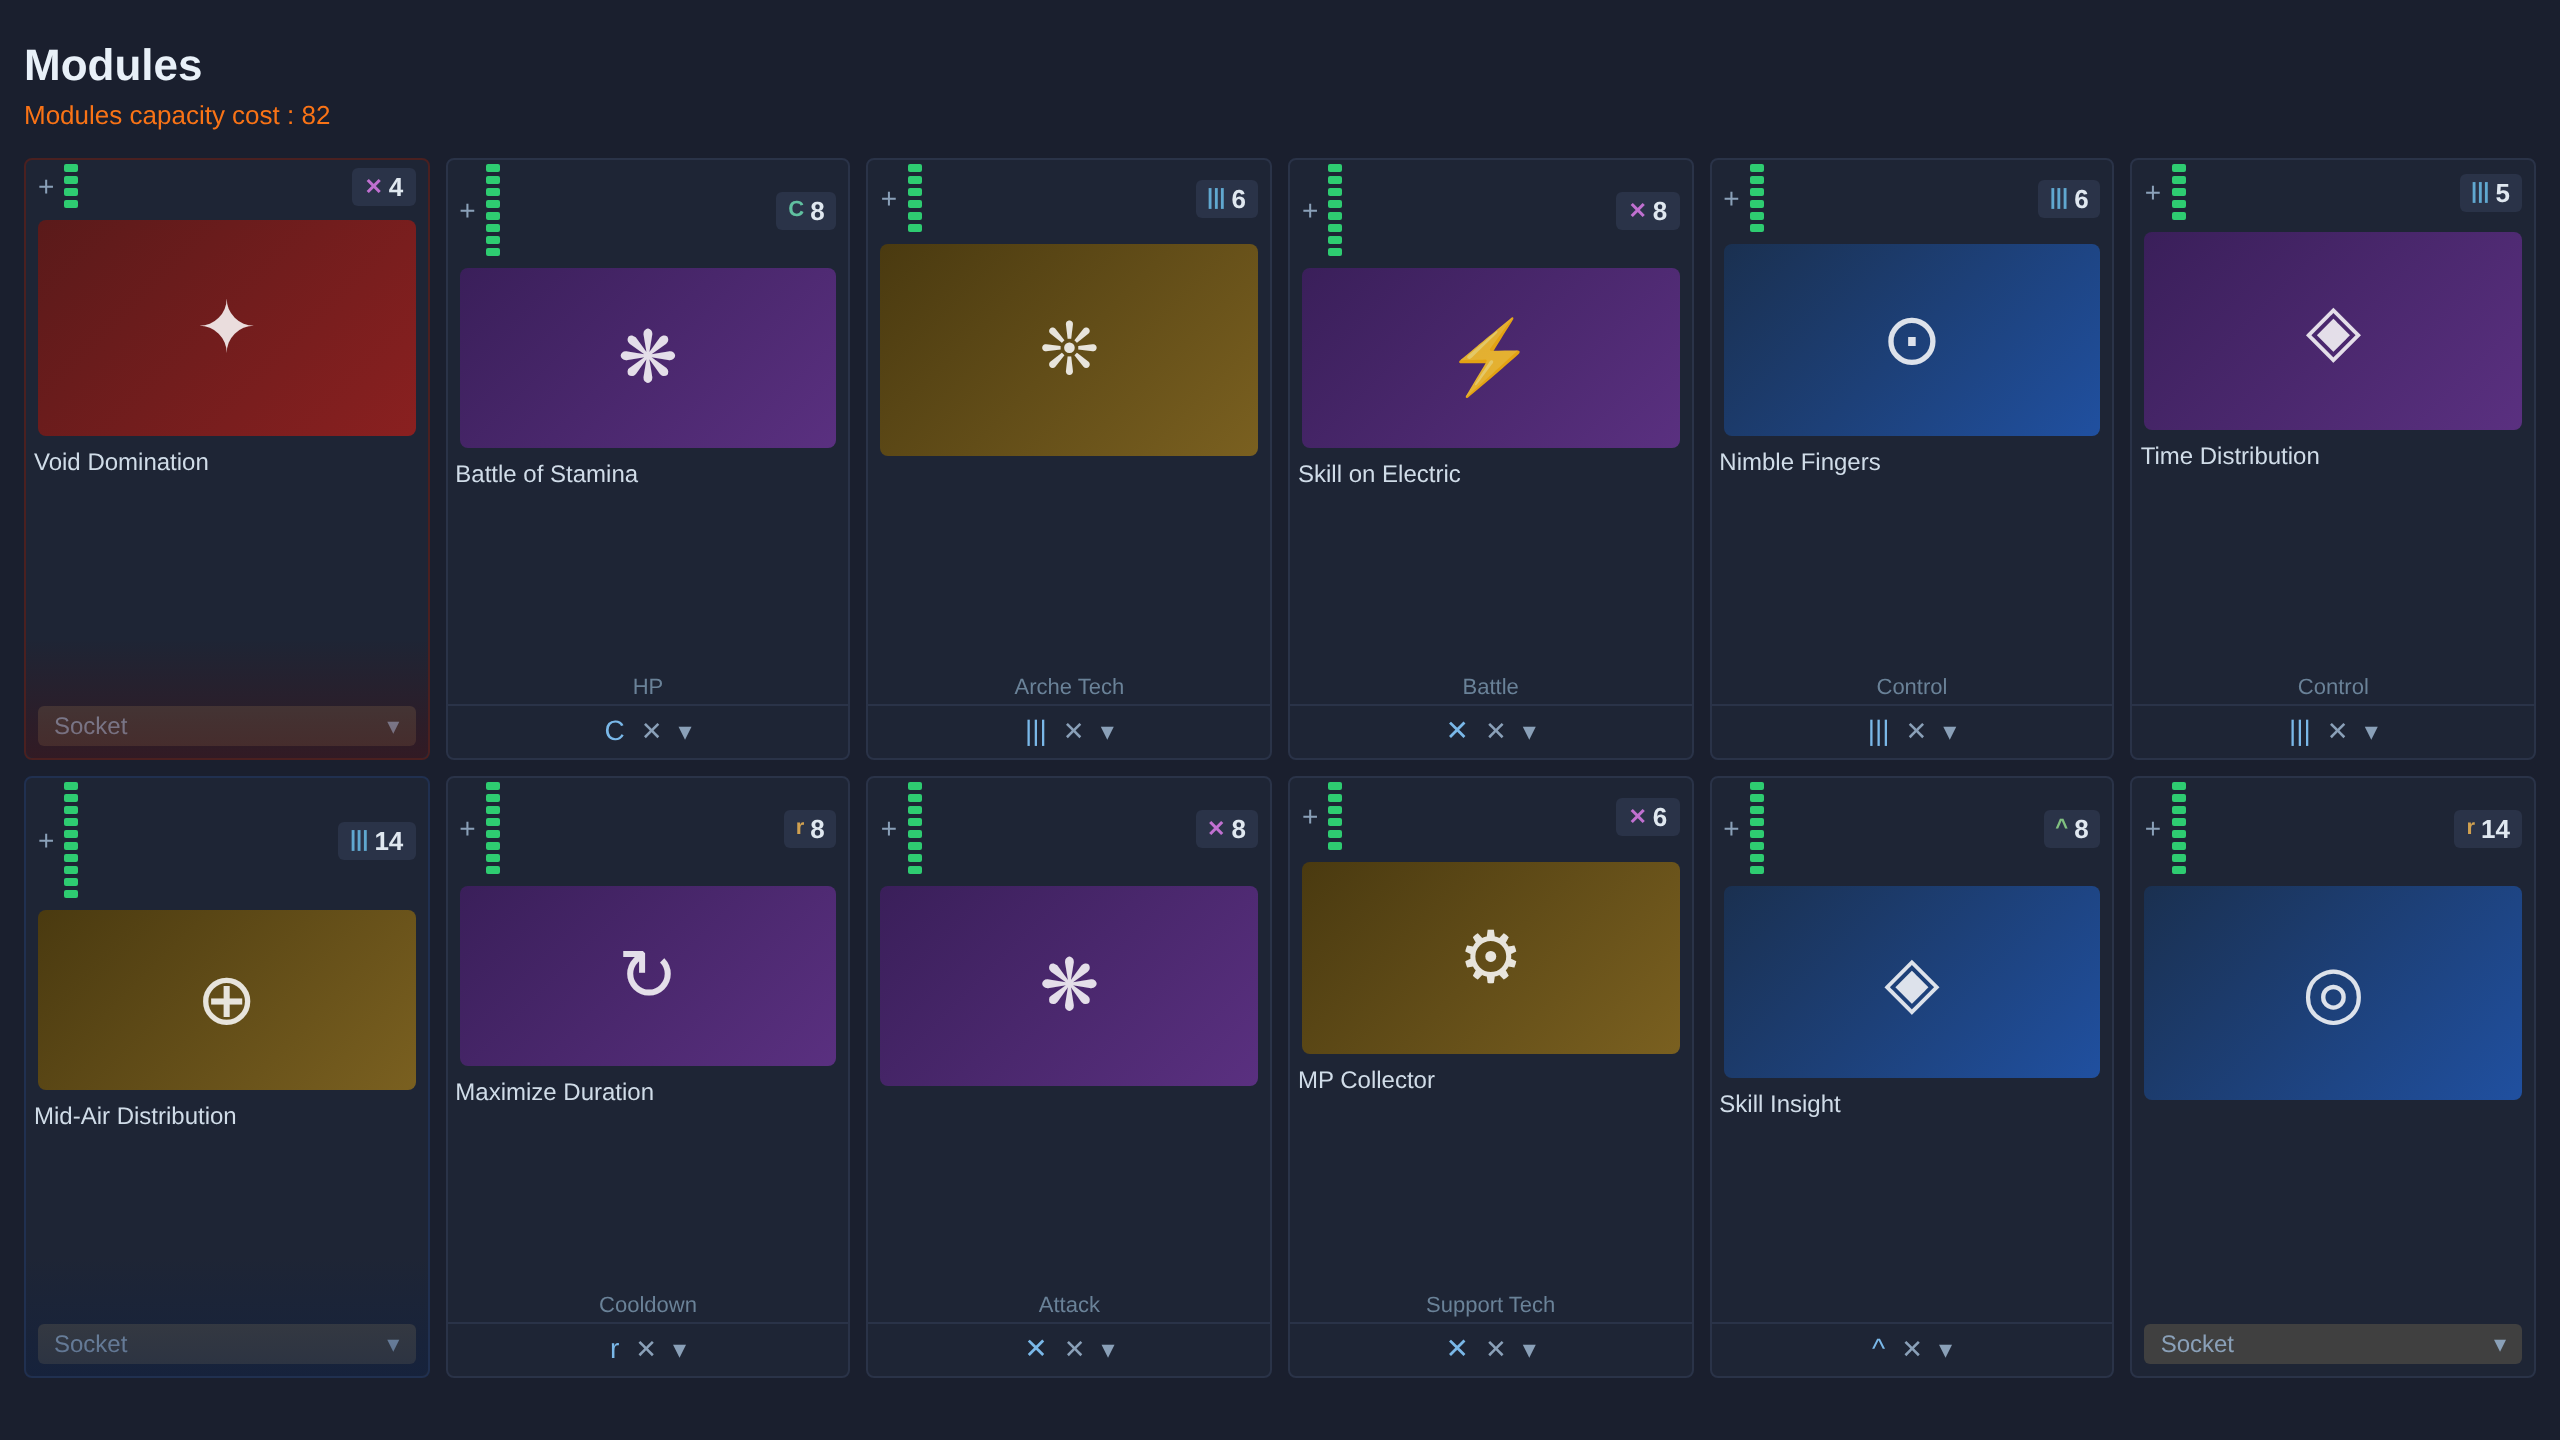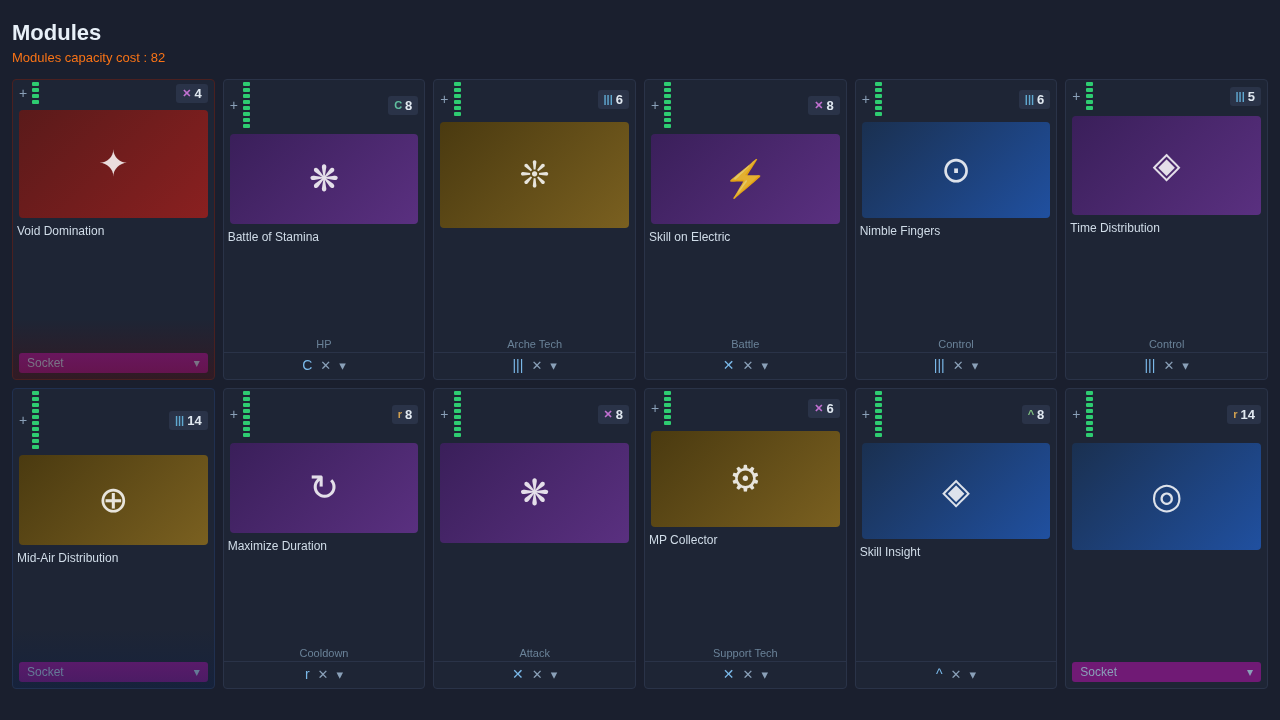--- a/index.html
+++ b/index.html
@@ -115,21 +115,21 @@
     }
     .bottom-chevron {
       color: #8aa0b8;
       font-size: 13px;
       cursor: pointer;
     }
     .socket-select {
       display: flex;
       align-items: center;
       gap: 0;
-      background: #701a75;
+      background: #404040;
       border-radius: 3px;
       padding: 3px 8px;
       font-size: 12px;
       color: #8aa0b8;
       cursor: pointer;
       width: 100%;
       justify-content: space-between;
     }
     .card-bg-glow {
       position: absolute;

